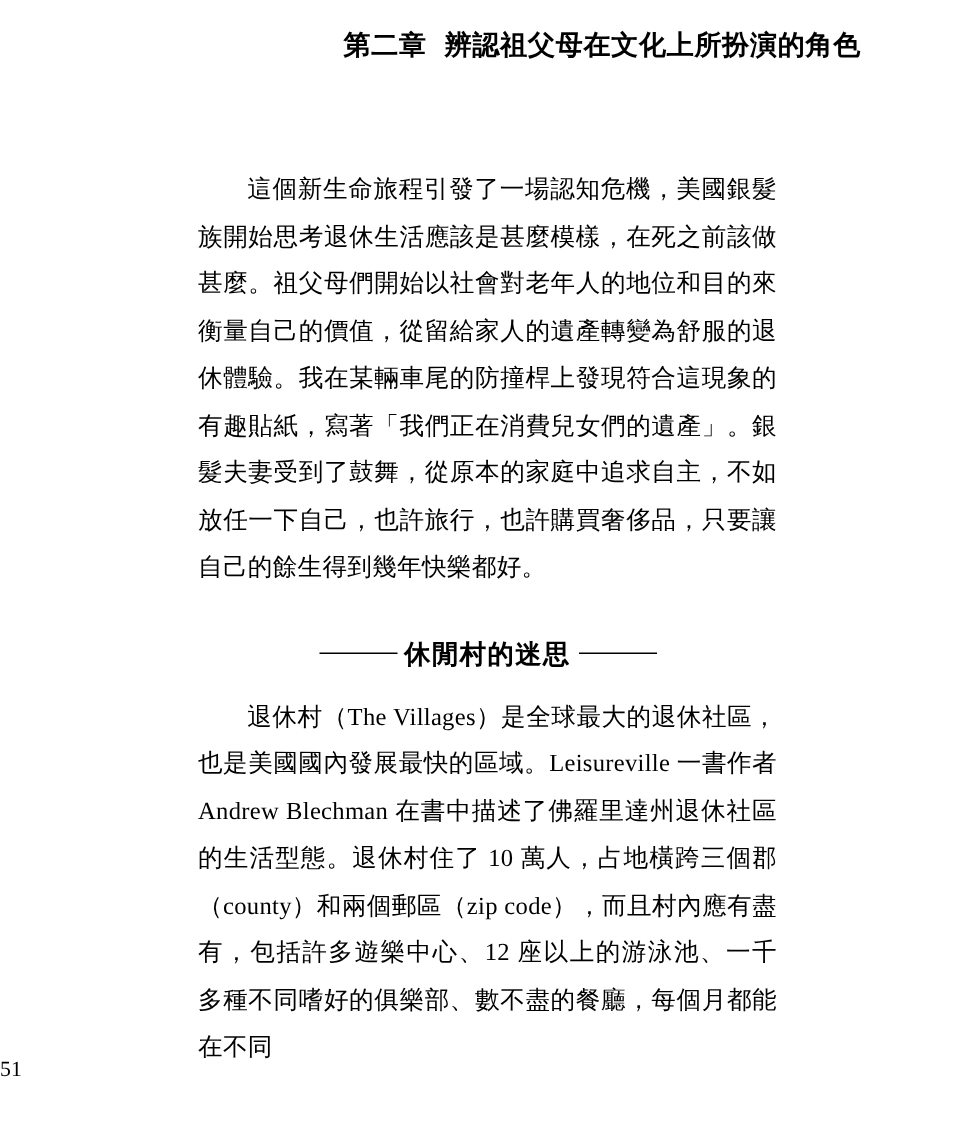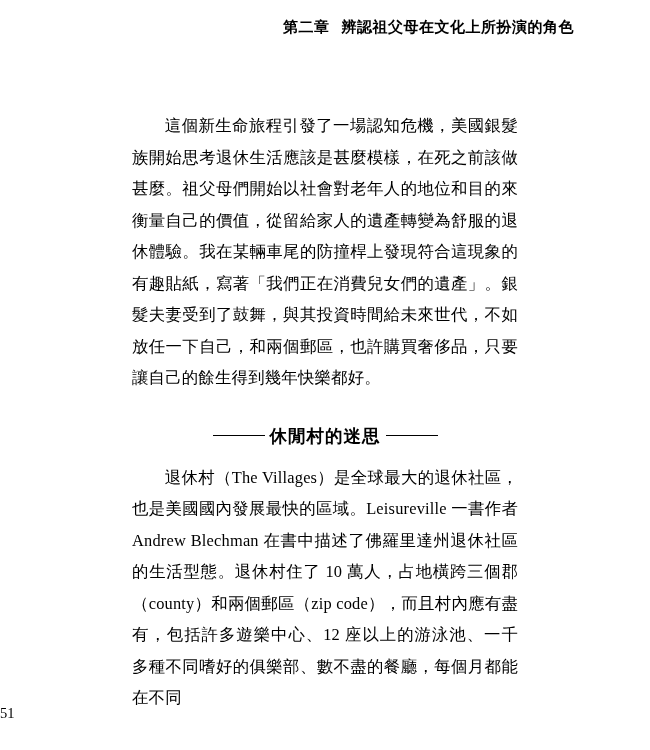--- a/index.html
+++ b/index.html
@@ -20,21 +20,21 @@
     left: 0;
     top: 0;
     width: 650px;
     height: 750px;
     box-sizing: border-box;
   }
   .running-head {
     position: absolute;
     top: 18px;
     right: 76px;
-    font-size: 15px;
+    font-size: 18px;
     font-weight: bold;
     letter-spacing: 0.5px;
     white-space: nowrap;
   }
   .rh-chapter {
     margin-right: 12px;
   }
   .content {
     position: absolute;
     left: 132px;
@@ -79,21 +79,21 @@
 <body>
 
 <div class="page">
 
   <div class="running-head">
     <span class="rh-chapter">第二章</span><span>辨認祖父母在文化上所扮演的角色</span>
   </div>
 
   <div class="content">
 
-    <p class="body-para">這個新生命旅程引發了一場認知危機，美國銀髮族開始思考退休生活應該是甚麼模樣，在死之前該做甚麼。祖父母們開始以社會對老年人的地位和目的來衡量自己的價值，從留給家人的遺產轉變為舒服的退休體驗。我在某輛車尾的防撞桿上發現符合這現象的有趣貼紙，寫著「我們正在消費兒女們的遺產」。銀髮夫妻受到了鼓舞，與其投資時間給未來世代，不如放任一下自己，和兩個郵區，也許購買奢侈品，只要讓自己的餘生得到幾年快樂都好。</p>
+    <p class="body-para">這個新生命旅程引發了一場認知危機，美國銀髮族開始思考退休生活應該是甚麼模樣，在死之前該做甚麼。祖父母們開始以社會對老年人的地位和目的來衡量自己的價值，從留給家人的遺產轉變為舒服的退休體驗。我在某輛車尾的防撞桿上發現符合這現象的有趣貼紙，寫著「我們正在消費兒女們的遺產」。銀髮夫妻受到了鼓舞，從原本的家庭中追求自主，不如放任一下自己，也許旅行，也許購買奢侈品，只要讓自己的餘生得到幾年快樂都好。</p>
 
     <div class="section-heading">
       <span class="rule"></span>
       <span>休閒村的迷思</span>
       <span class="rule"></span>
     </div>
 
 
     <p class="body-para">退休村（The Villages）是全球最大的退休社區，也是美國國內發展最快的區域。Leisureville 一書作者 Andrew Blechman 在書中描述了佛羅里達州退休社區的生活型態。退休村住了 10 萬人，占地橫跨三個郡（county）和兩個郵區（zip code），而且村內應有盡有，包括許多遊樂中心、12 座以上的游泳池、一千多種不同嗜好的俱樂部、數不盡的餐廳，每個月都能在不同</p>
 

